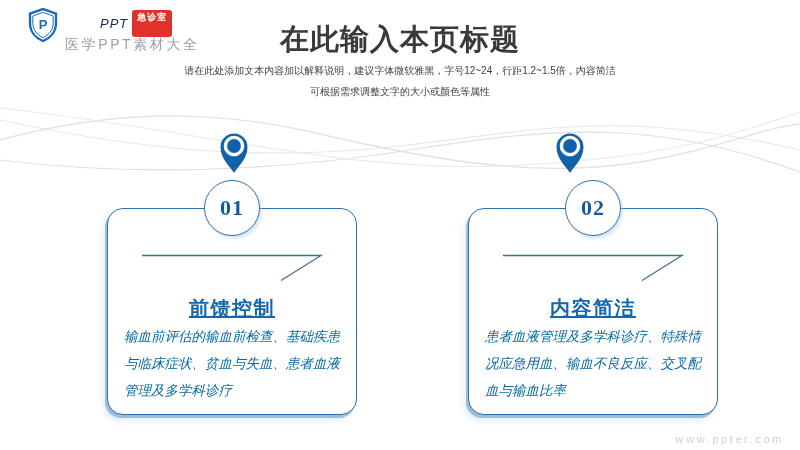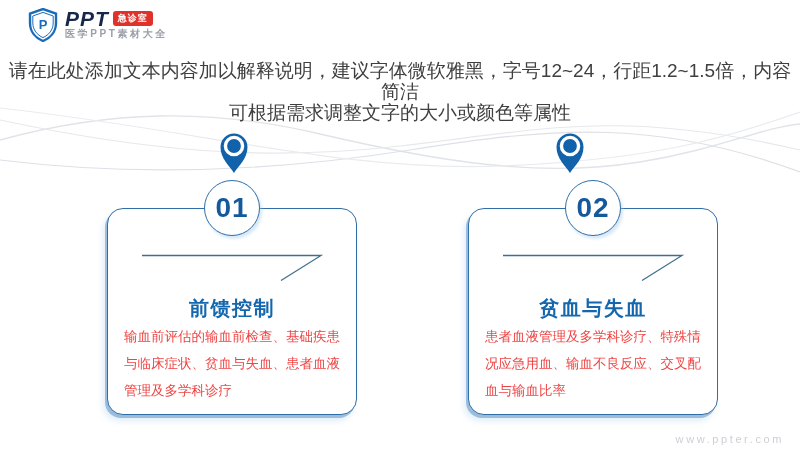--- a/index.html
+++ b/index.html
@@ -4,52 +4,52 @@
 <style>
   * { margin:0; padding:0; box-sizing:border-box; }
   html,body { width:800px; height:450px; }
   body { font-family:"Liberation Sans","DejaVu Sans",sans-serif; background:#ffffff; overflow:hidden; }
   .slide { position:relative; width:800px; height:450px; background:#ffffff; overflow:hidden; }
 
   
   .logo { position:absolute; left:28px; top:8px; display:flex; align-items:flex-start; gap:7px; z-index:5; }
   .logo-text-col { display:flex; flex-direction:column; gap:2px; padding-top:2px; }
   .logo-row1 { display:flex; align-items:center; gap:4px; }
-  .brand-ppt { font-size:21px; font-weight:700; font-style:italic; color:#16284a; letter-spacing:1px; line-height:17px; }
-  .brand-badge { background:#e0322a; color:#ffffff; font-size:9px; font-weight:700; padding:2px 5px 3px 5px; border-radius:3px; letter-spacing:1px; line-height:10px; }
-  .brand-tagline { font-size:10px; font-weight:700; color:#9aa0a8; letter-spacing:2.6px; line-height:10px; }
+  .brand-ppt { font-size:13px; font-weight:400; font-style:italic; color:#16284a; letter-spacing:1px; line-height:17px;margin-left:35px; }
+  .brand-badge { background:#e0322a; color:#ffffff; font-size:9px; font-weight:700; padding:2px 5px 15px 5px; border-radius:3px; letter-spacing:1px; line-height:10px; }
+  .brand-tagline { font-size:14px; font-weight:400; color:#9aa0a8; letter-spacing:2.6px; line-height:10px; }
 
   
   .page-title { position:absolute; left:0; right:0; top:20px; text-align:center; font-size:29px; font-weight:800; color:#3a3a3a; letter-spacing:1px; z-index:4; }
-  .page-subtitle { position:absolute; left:0; right:0; top:60px; text-align:center; font-size:19px; color:#3f3f3f; line-height:21px; z-index:4; }
+  .page-subtitle { position:absolute; left:0; right:0; top:60px; text-align:center; font-size:10px; color:#3f3f3f; line-height:21px; z-index:4; }
 
   
   .waves { position:absolute; left:0; top:92px; width:800px; height:110px; z-index:1; }
 
   
   .pin { position:absolute; top:128px; width:40px; height:46px; z-index:3; }
   .pin-1 { left:214px; }
   .pin-2 { left:550px; }
 
   
   .card { position:absolute; top:208px; width:250px; height:207px; background:#ffffff;
           border:1.4px solid #2f6ea8; border-radius:16px; z-index:2;
           box-shadow:-2px 3px 0 rgba(94,148,199,0.55), -4px 6px 6px rgba(166,204,238,0.35); }
   .card-1 { left:107px; }
   .card-2 { left:468px; }
   .num-circle { position:absolute; top:-29px; left:50%; transform:translateX(-50%);
           width:56px; height:56px; background:#ffffff; border:1.7px solid #2f6ea8; border-radius:50%;
           display:flex; align-items:center; justify-content:center;
-          font-size:28px; font-weight:800; color:#15599d; letter-spacing:1px;
-          box-shadow:2px 3px 3px rgba(166,204,238,0.45); z-index:3; }
+          font-size:22px; font-weight:800; color:#15599d; letter-spacing:1px;
+          box-shadow:2px 3px 3px rgba(166,204,238,0.45); z-index:3;font-family:Liberation Serif, serif; }
   .decor { position:absolute; left:34px; top:45px; }
   .card-title { position:absolute; left:0; right:0; top:86px; text-align:center;
-          font-size:20px; font-weight:800; color:#1467ad; letter-spacing:1.5px; }
+          font-size:20px; font-weight:800; color:#1467ad; letter-spacing:1.5px;text-decoration:underline; }
   .card-body { position:absolute; left:0; right:0; top:114px; padding:0 16px;
-          font-size:13.5px; line-height:27px; color:#ef4444; text-align:justify; }
+          font-size:13.5px; line-height:27px; color:#0369a1; text-align:justify;font-style:italic; }
 
   
   .watermark { position:absolute; right:16px; bottom:5px; font-size:11px; color:#ccd0d5; letter-spacing:2.6px; z-index:5; }
 </style>
 </head>
 <body>
 
 <div class="slide">
 
   <div class="logo">
@@ -62,20 +62,21 @@
     </span>
     <div class="logo-text-col">
       <div class="logo-row1">
         <span class="brand-ppt">PPT</span>
         <span class="brand-badge">急诊室</span>
       </div>
       <span class="brand-tagline">医学PPT素材大全</span>
     </div>
   </div>
 
+  <div class="page-title">在此输入本页标题</div>
   <div class="page-subtitle">
     <div>请在此处添加文本内容加以解释说明，建议字体微软雅黑，字号12~24，行距1.2~1.5倍，内容简洁</div>
     <div>可根据需求调整文字的大小或颜色等属性</div>
   </div>
 
   <svg class="waves" viewBox="0 0 800 110" preserveAspectRatio="none">
     <path d="M0 48 C 110 18 210 16 320 42 C 440 70 540 86 640 70 C 720 57 760 36 800 32" fill="none" stroke="#e0e3e8" stroke-width="1.3"></path>
     <path d="M0 28 C 140 58 260 70 400 54 C 540 38 620 16 800 58" fill="none" stroke="#e6e8ec" stroke-width="1.2"></path>
     <path d="M0 68 C 130 84 270 80 410 58 C 560 34 660 28 800 80" fill="none" stroke="#dde0e6" stroke-width="1.2"></path>
     <path d="M0 16 C 200 38 340 80 500 74 C 650 68 720 48 800 20" fill="none" stroke="#e9ebee" stroke-width="1.2"></path>
@@ -102,19 +103,19 @@
     </svg>
     <div class="card-title">前馈控制</div>
     <div class="card-body">输血前评估的输血前检查、基础疾患与临床症状、贫血与失血、患者血液管理及多学科诊疗</div>
   </div>
 
   <div class="card card-2">
     <div class="num-circle">02</div>
     <svg class="decor" width="185" height="28" viewBox="0 0 185 28">
       <path d="M0 1.5 H179 L139 26.5" fill="none" stroke="#41708f" stroke-width="1.3"></path>
     </svg>
-    <div class="card-title">贫血与失血</div>
+    <div class="card-title">内容简洁</div>
     <div class="card-body">患者血液管理及多学科诊疗、特殊情况应急用血、输血不良反应、交叉配血与输血比率</div>
   </div>
 
   <div class="watermark">www.ppter.com</div>
 
 </div>
 
 </body></html>

